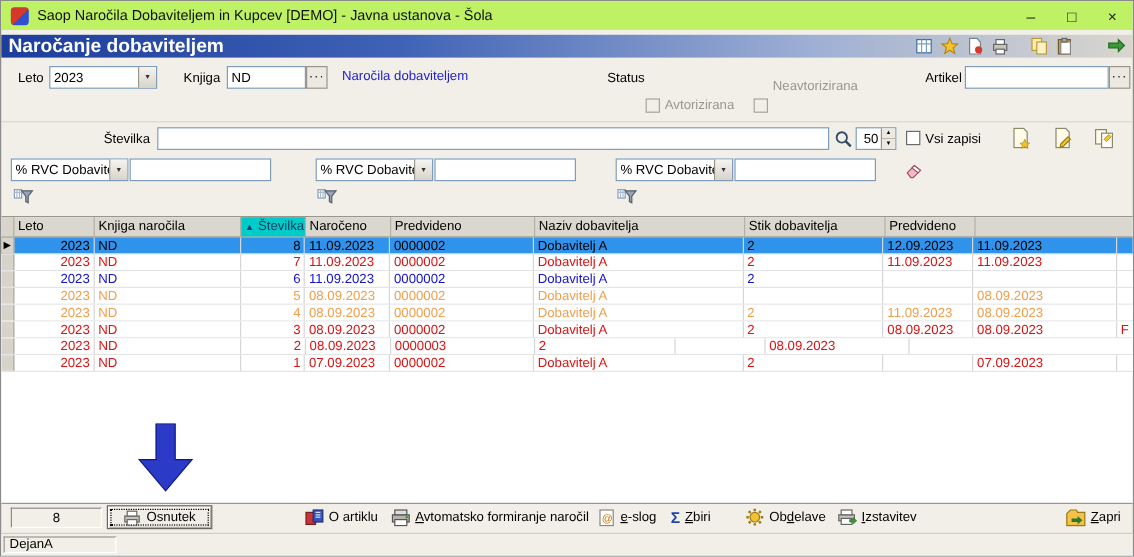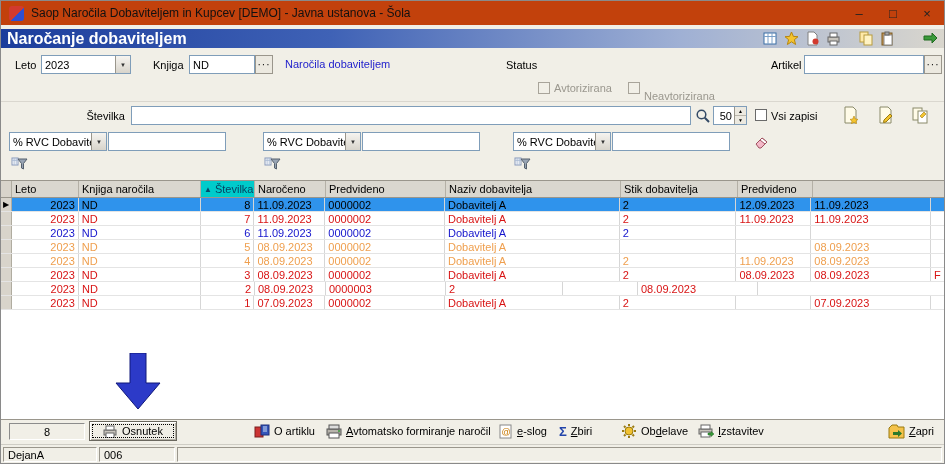--- a/index.html
+++ b/index.html
@@ -1,20 +1,20 @@
 <!DOCTYPE html>
 <html><head>
 <meta charset="utf-8">
 <style>
   html,body{margin:0;padding:0;background:#fff;}
   *{box-sizing:border-box;}
   .win{position:relative;width:945px;height:464px;border:1px solid #8a8a8a;background:#f1efe7;
        font-family:"Liberation Sans",sans-serif;font-size:11px;color:#000;overflow:hidden;}
   
-  .titlebar{position:absolute;top:0;left:0;right:0;height:24px;background:#c2410c;display:flex;align-items:center;padding-left:8px;justify-content:center;}
+  .titlebar{position:absolute;top:0;left:0;right:0;height:24px;background:#bef264;display:flex;align-items:center;padding-left:8px;justify-content:center;}
   .appicon{width:15px;height:15px;background:linear-gradient(135deg,#d23a2e 0%,#d23a2e 55%,#2e4fd2 55%);border-radius:3px;margin-right:7px;}
   .title{font-size:12px;color:#111;}
   .capbtns{margin-left:auto;display:flex;height:28px;}
   .capbtn{width:34px;height:28px;display:flex;align-items:center;justify-content:center;font-size:13px;color:#222;cursor:default;}
   
   .appbar{position:absolute;top:28px;left:0;right:0;height:19px;display:flex;align-items:center;padding:0 6px;
           background:linear-gradient(90deg,#1c3d9c 0%,#3f62b6 35%,#9fb0d4 72%,#d9d6cd 100%);}
   .appbar-title{color:#fff;font-weight:bold;font-size:16px;}
   .appbar-icons{margin-left:auto;display:flex;align-items:center;gap:6px;}
   .gap12{margin-left:12px;} .gap22{margin-left:22px;}
@@ -57,21 +57,21 @@
   .countbox{position:absolute;left:8px;top:422px;width:76px;height:17px;border:1px solid;border-color:#8c8c8c #fff #fff #8c8c8c;
             display:flex;align-items:center;justify-content:center;background:#f1efe7;}
   .btn-osnutek{position:absolute;left:88px;top:420px;width:88px;height:20px;display:flex;align-items:center;justify-content:center;gap:5px;
                background:#f0eee6;border:1px solid #6a675e;box-shadow:inset 1px 1px 0 #fff,inset -1px -1px 0 #b4b0a6;
                outline:1px dotted #000;outline-offset:-4px;font:11px "Liberation Sans",sans-serif;}
   .fbtn{position:absolute;top:421px;height:18px;display:flex;align-items:center;gap:4px;background:transparent;border:none;
         font:11px "Liberation Sans",sans-serif;padding:0;cursor:default;}
   .sigma{color:#2244aa;font-weight:bold;font-size:13px;}
   
   .statusbar{position:absolute;top:443px;left:0;right:0;height:20px;background:#f1efe7;border-top:1px solid #cfcdc5;
-             display:flex;gap:2px;padding:2px 2px;}
+             display:flex;gap:2px;padding:2px 2px;flex-direction:column;}
   .scell{border:1px solid;border-color:#9a968c #fff #fff #9a968c;height:15px;display:flex;align-items:center;padding:0 4px;}
   .sc1{width:94px;} .sc2{width:76px;} .sc3{flex:1;}
   .annot-arrow{position:absolute;left:112px;top:352px;z-index:50;}
 </style>
 </head>
 <body>
 
 <div class="win">
 
   <div class="titlebar">
@@ -130,21 +130,21 @@
 
   <span class="lbl" style="left:505px;top:57px">Status</span>
 
   <span class="lbl" style="left:770px;top:57px">Artikel</span>
   <input class="tin" style="left: 803px; top: 54px; width: 120px;" value="">
   <div class="ebtn" style="left:923px;top:54px">···</div>
 
   <div class="cb disabled" style="left:537px;top:81px"></div>
   <span class="lbl gray" style="left:553px;top:80px">Avtorizirana</span>
   <div class="cb disabled" style="left:627px;top:81px"></div>
-  <span class="lbl gray" style="left:643px;top:88px">Neavtorizirana</span>
+  <span class="lbl gray" style="left:643px;top:64px">Neavtorizirana</span>
 
   <div class="sep"></div>
 
   <span class="lbl" style="left:60px;top:108px;width:64px;text-align:right">Številka</span>
   <input class="tin" style="left: 130px; top: 105px; width: 560px;" value="">
   <svg class="iconbtn" style="left:694px;top:107px" width="16" height="16">
       <circle cx="6.5" cy="6.5" r="4.3" fill="none" stroke="#334a66" stroke-width="1.5"></circle>
       <line x1="9.8" y1="9.8" x2="14" y2="14" stroke="#334a66" stroke-width="2"></line>
     </svg>
   <div class="spin" style="left:712px;top:105px;width:34px">

